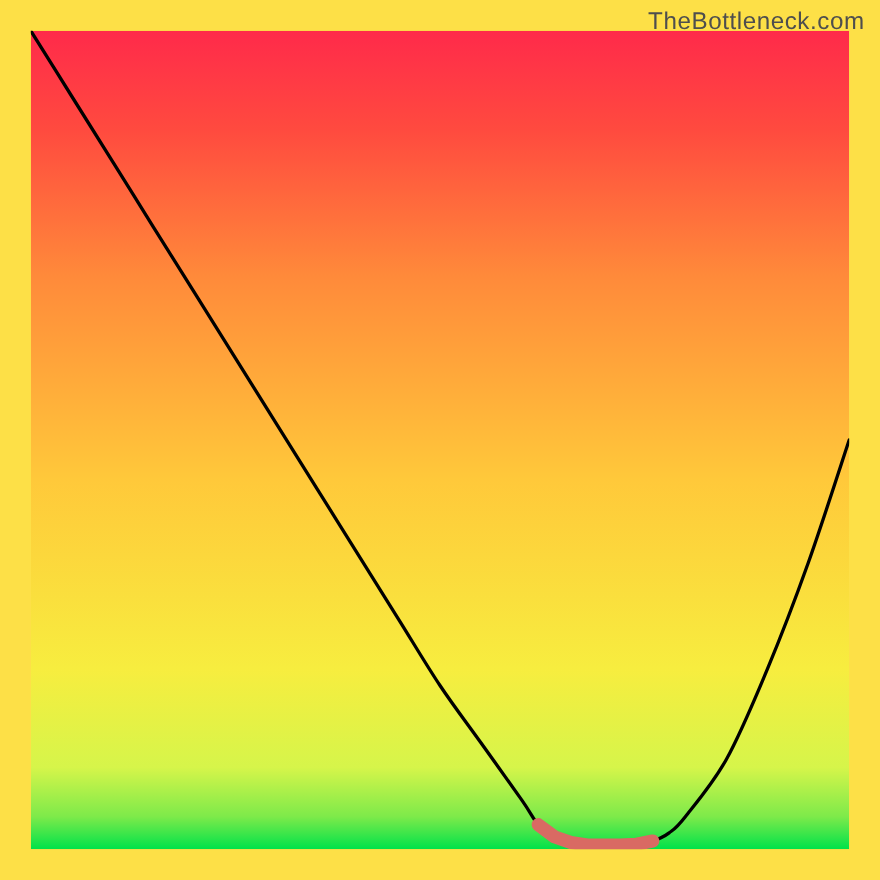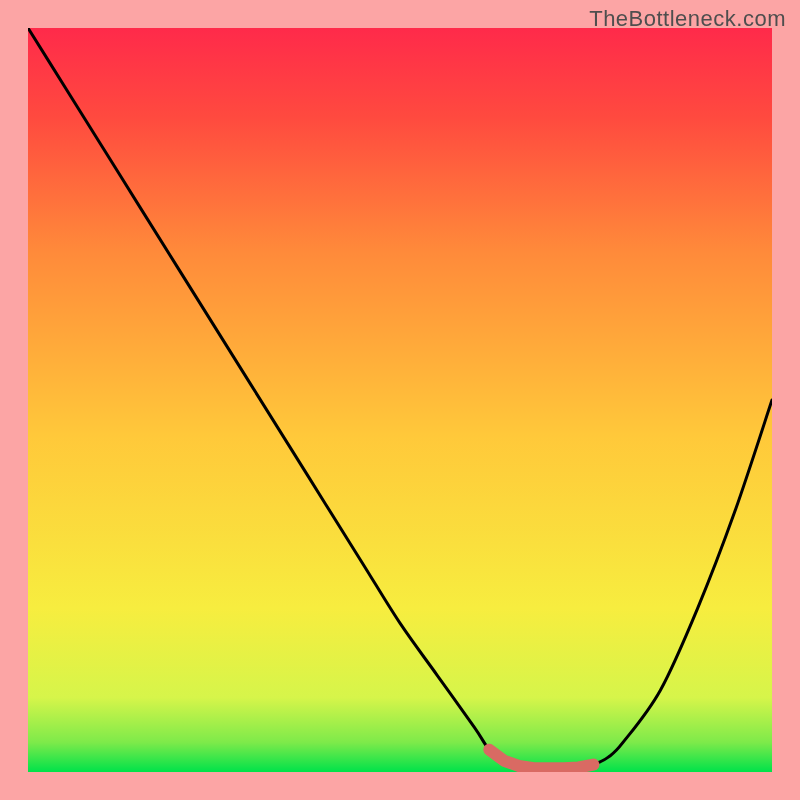--- a/index.html
+++ b/index.html
@@ -8,21 +8,21 @@
     width: 800px;
     height: 800px;
     background: #000;
     font-family: Arial, Helvetica, sans-serif;
     overflow: hidden;
   }
   .frame {
     position: relative;
     width: 800px;
     height: 800px;
-    background: #fca5a5;
+    background: #fde047;
   }
   .watermark {
     position: absolute;
     top: 6px;
     right: 14px;
     color: #4e4e4e;
     font-size: 22px;
     letter-spacing: 0.5px;
     font-weight: 400;
     z-index: 5;

